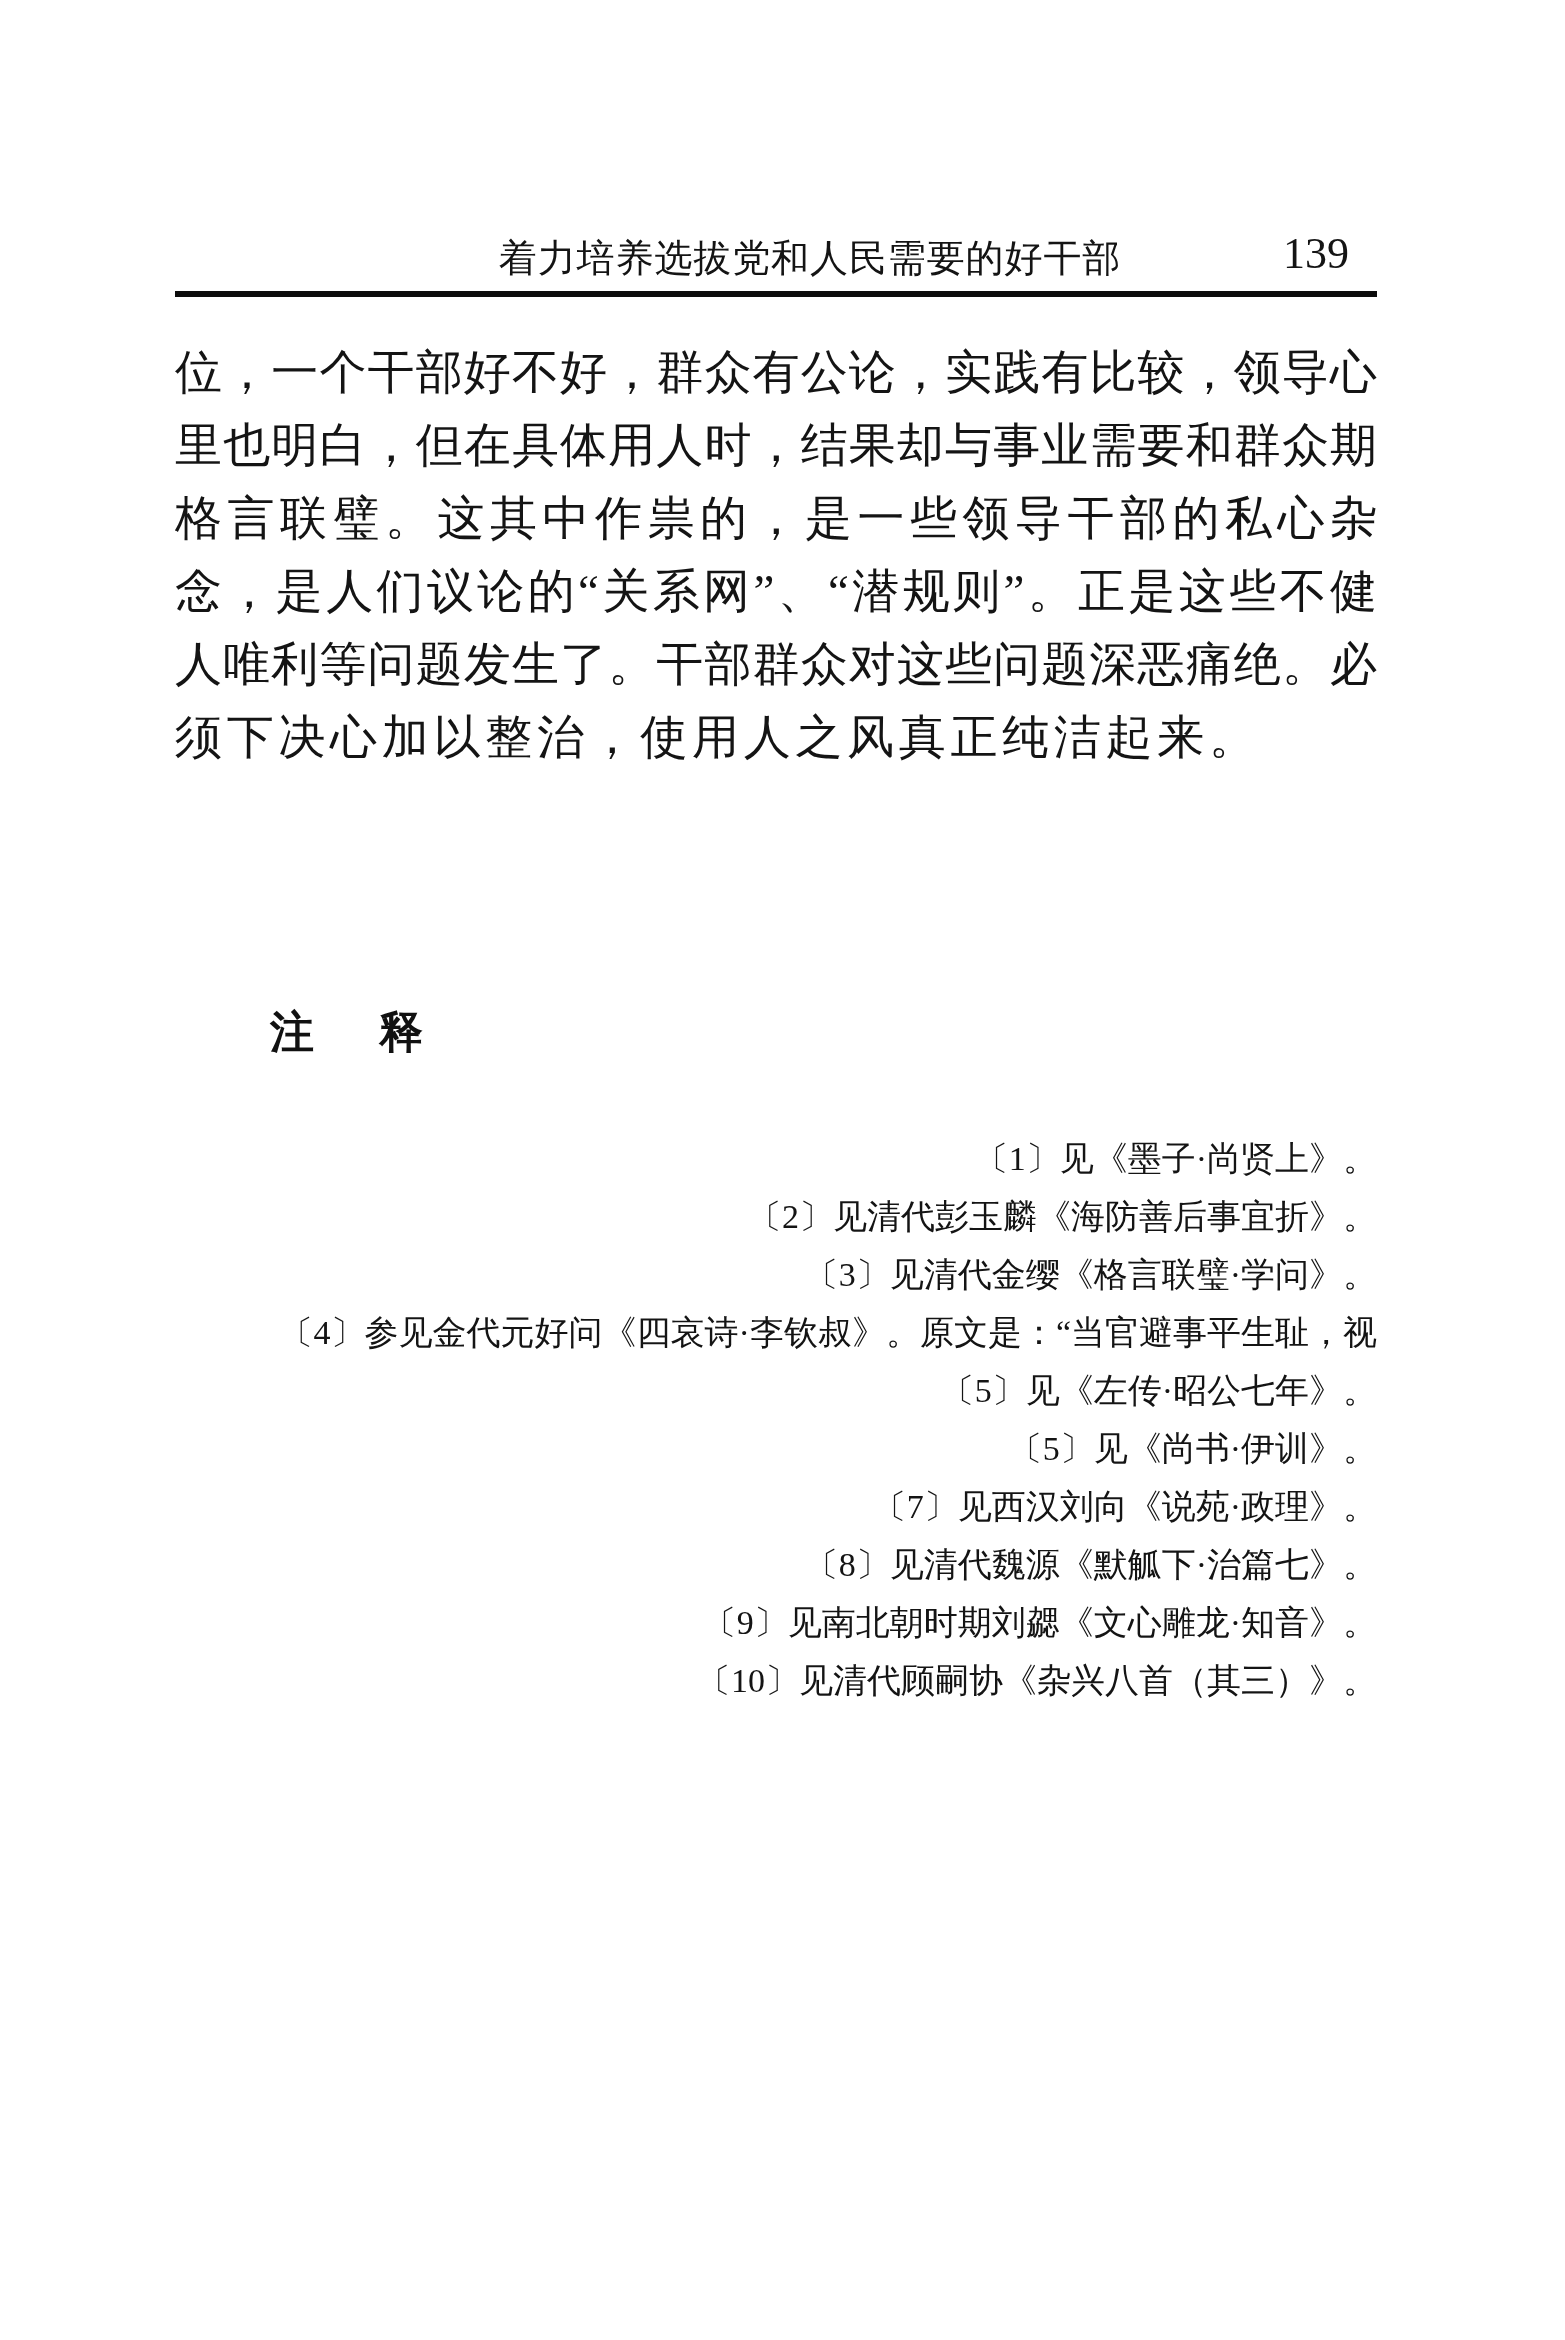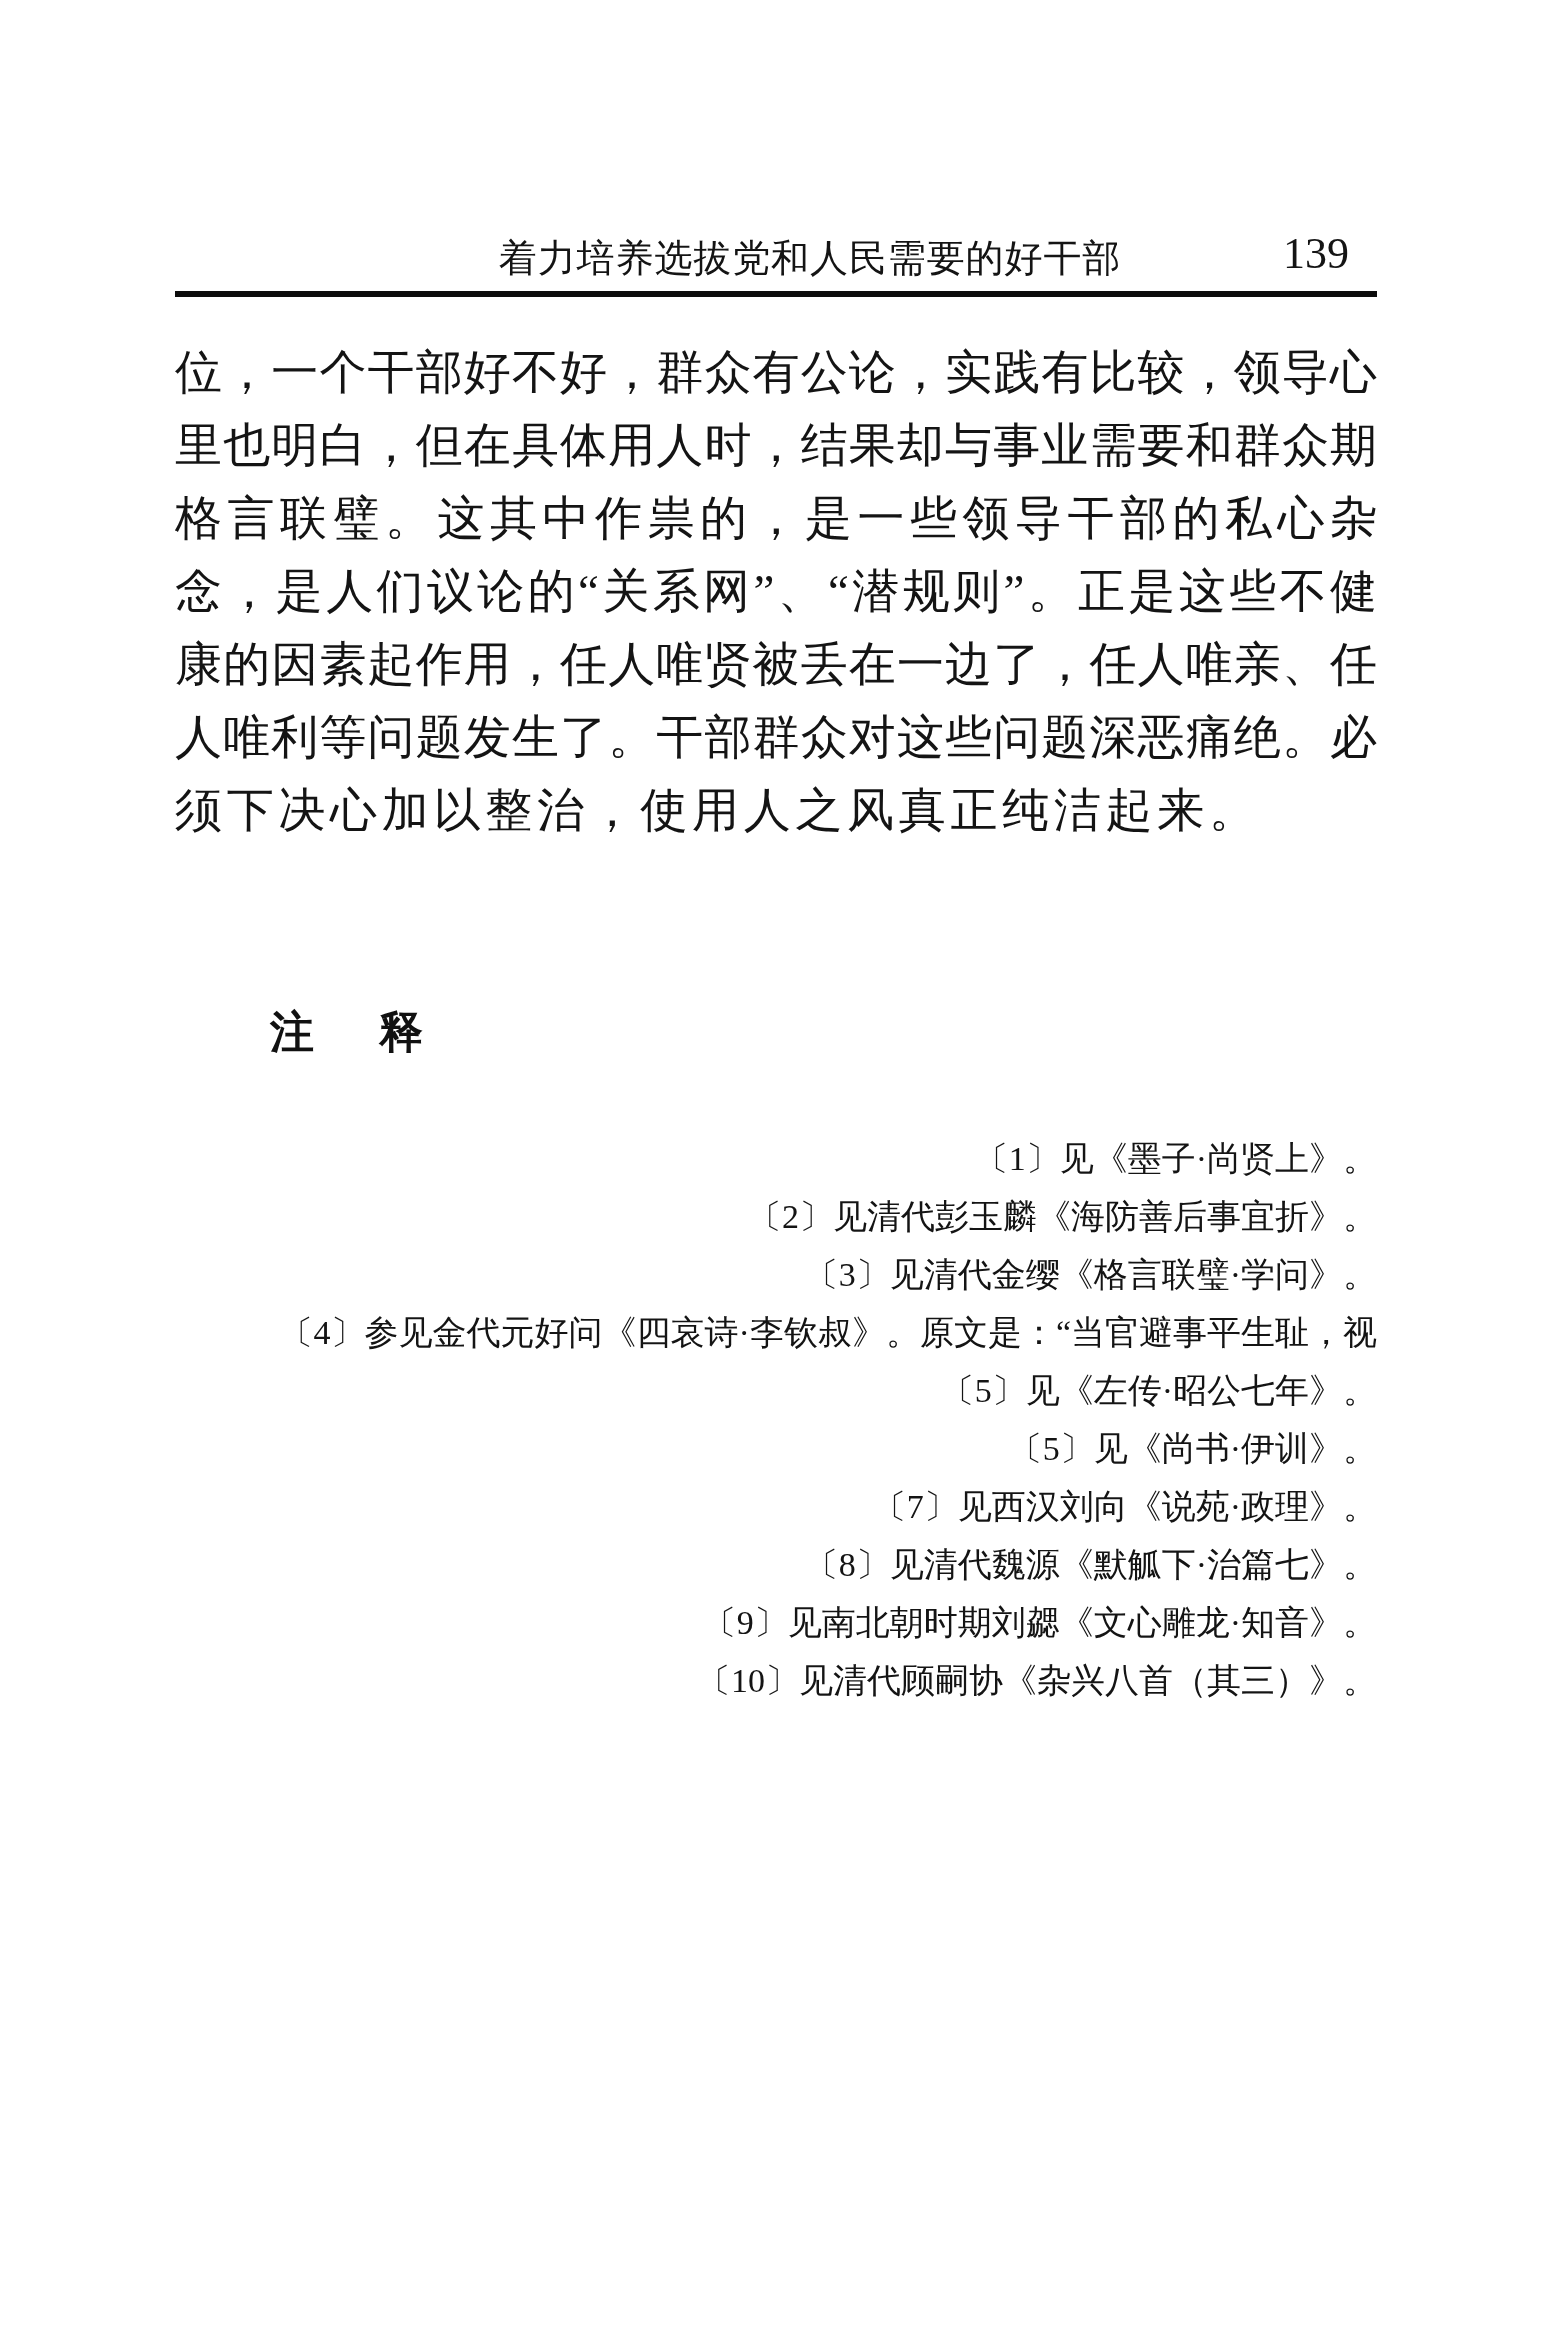--- a/index.html
+++ b/index.html
@@ -127,21 +127,20 @@
       <div class="page-number">139</div>
     </div>
 
     <div class="header-rule"></div>
 
     <div class="body-block">
       <div class="p-line">位，一个干部好不好，群众有公论，实践有比较，领导心</div>
       <div class="p-line">里也明白，但在具体用人时，结果却与事业需要和群众期</div>
       <div class="p-line">格言联璧。这其中作祟的，是一些领导干部的私心杂</div>
       <div class="p-line">念，是人们议论的“关系网”、“潜规则”。正是这些不健</div>
-      <div class="p-line">康的因素起作用，任人唯贤被丢在一边了，任人唯亲、任</div>
       <div class="p-line">人唯利等问题发生了。干部群众对这些问题深恶痛绝。必</div>
       <div class="p-line p-line-last">须下决心加以整治，使用人之风真正纯洁起来。</div>
     </div>
 
     <div class="notes-title">
       <span>注</span>
       <span>释</span>
     </div>
 
     <div class="notes-block">

